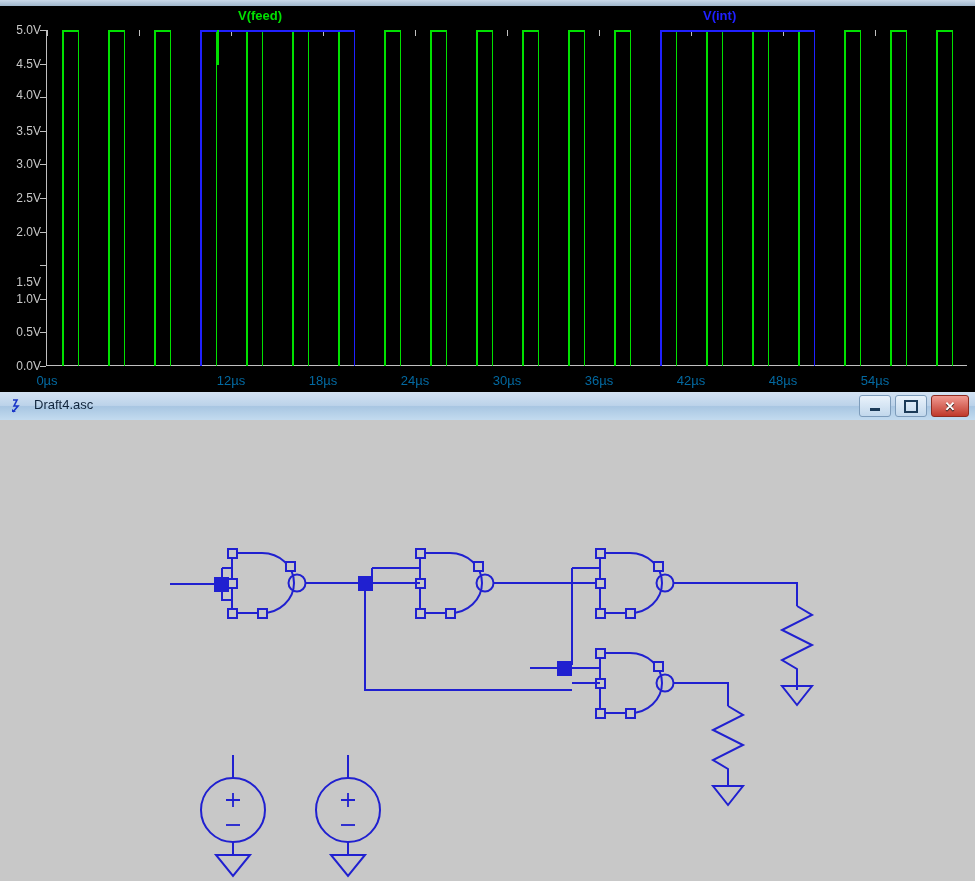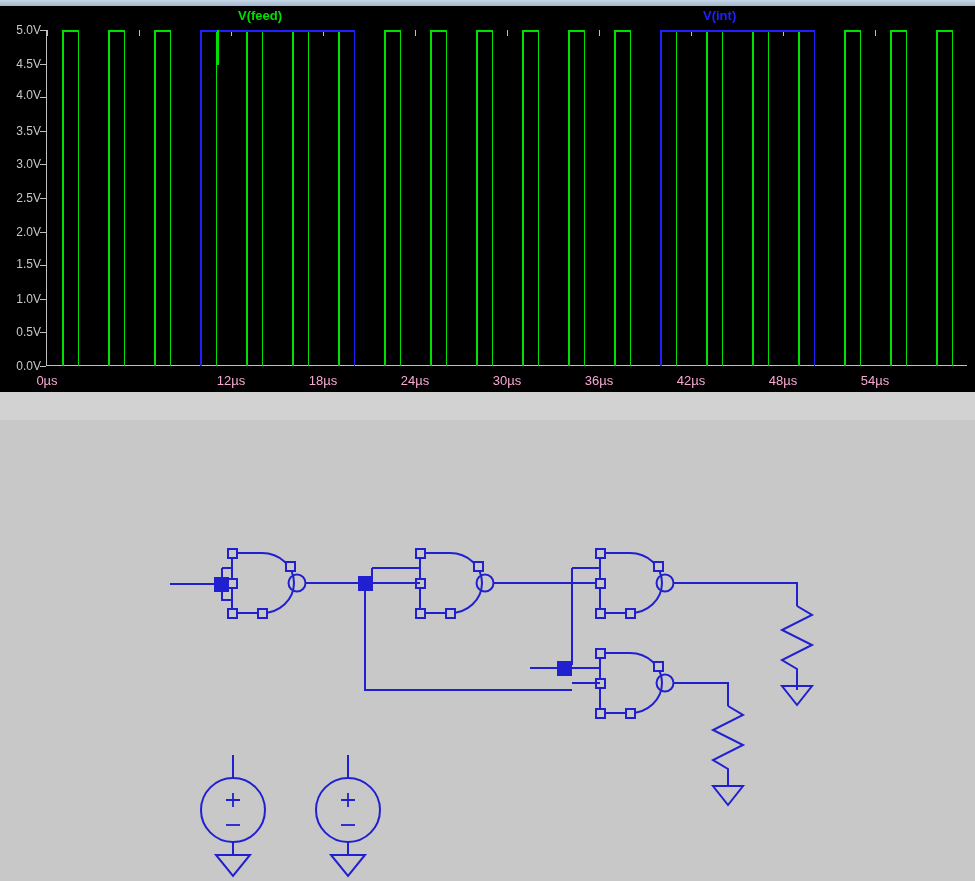--- a/index.html
+++ b/index.html
@@ -24,21 +24,21 @@
   .axes{position:absolute;left:46px;top:24px;width:921px;height:336px;}
   .axis-vline{position:absolute;left:0;top:0;width:1px;height:336px;background:#c0c0c0;}
   .axis-hline{position:absolute;left:0;bottom:0;width:921px;height:1px;background:#c0c0c0;}
   .plot-area{position:absolute;left:1px;top:0;width:920px;height:336px;overflow:hidden;}
 
   .ytick{position:absolute;right:100%;transform:translateY(-50%);
     color:#c8c8c8;font-size:12px;white-space:nowrap;padding-right:5px;
     font-family:"Liberation Sans", sans-serif;}
   .ytickmark{position:absolute;width:6px;height:1px;background:#c0c0c0;left:-6px;}
   .xtick{position:absolute;top:100%;transform:translateX(-50%);
-    color:#f9a8d4;font-size:13px;white-space:nowrap;padding-top:7px;
+    color:#0369a1;font-size:13px;white-space:nowrap;padding-top:7px;
     font-family:"Liberation Sans", sans-serif;}
   .xtickmark{position:absolute;top:0;width:1px;height:6px;background:#c0c0c0;}
 
   .vline{position:absolute;width:1.5px;top:0;height:336px;}
   .vline.g{background:#00e000;}
   .vline.b{background:#2020ff;}
   .hseg{position:absolute;height:1.5px;}
   .hseg.g{background:#00e000;}
   .hseg.b{background:#2020ff;}
   .glitch{position:absolute;width:1.5px;background:#00e000;}
@@ -92,21 +92,21 @@
             <div class="ytick" style="top: 65px;">4.0V</div>
             <div class="ytickmark" style="top: 67.2px;"></div>
             <div class="ytick" style="top: 100.8px; margin-left: 8px;">3.5V</div>
             <div class="ytickmark" style="top: 100.8px;"></div>
             <div class="ytick" style="top: 134.4px;">3.0V</div>
             <div class="ytickmark" style="top: 134.4px;"></div>
             <div class="ytick" style="top: 168px;">2.5V</div>
             <div class="ytickmark" style="top: 168px;"></div>
             <div class="ytick" style="top: 201.6px;">2.0V</div>
             <div class="ytickmark" style="top: 201.6px;"></div>
-            <div class="ytick" style="top: 234px;">1.5V</div>
+            <div class="ytick" style="top: 252px;">1.5V</div>
             <div class="ytickmark" style="top: 235.2px;"></div>
             <div class="ytick" style="top: 268.8px;">1.0V</div>
             <div class="ytickmark" style="top: 268.8px;"></div>
             <div class="ytick" style="top: 302.4px;">0.5V</div>
             <div class="ytickmark" style="top: 302.4px;"></div>
             <div class="ytick" style="top: 336px;">0.0V</div>
             <div class="ytickmark" style="top: 336px;"></div>
           </div>
 
         <div id="xticks">
@@ -202,20 +202,38 @@
               <div class="vline b" style="left: 766.667px; top: 0px; height: 337.5px;"></div>
               <div class="glitch" style="left: 170.2px; top: 0px; height: 35px;"></div>
             </div>
         </div>
       </div>
     </div>
   </div>
 
   <div class="sch-window">
 
+    <div class="titlebar">
+      <svg class="tb-icon" viewBox="0 0 16 16">
+        <path d="M3 2 L7 2 L4 8 L8 8 L3 14" fill="none" stroke="#1a36c8" stroke-width="1.6"></path>
+        <path d="M2 11 L6 14 L2 14 Z" fill="#1a36c8"></path>
+      </svg>
+      <div class="tb-title">Draft4.asc</div>
+      <div class="wbtns">
+        <div class="wbtn">
+            <div class="min"></div>
+          </div>
+        <div class="wbtn">
+            <div class="max"></div>
+          </div>
+        <div class="wbtn close">
+            <div class="x">✕</div>
+          </div>
+      </div>
+    </div>
 
     <div class="canvas">
 
       <svg width="975" height="461" style="position:absolute;left:0;top:0;">
         <g stroke="#2020d0" stroke-width="2" fill="none">
 
           <g>
             <path d="M232,133 L232,193 M232,133 L262,133 A32,30 0 0 1 262,193 L232,193"></path>
             <circle cx="297" cy="163" r="8.5"></circle>
 

